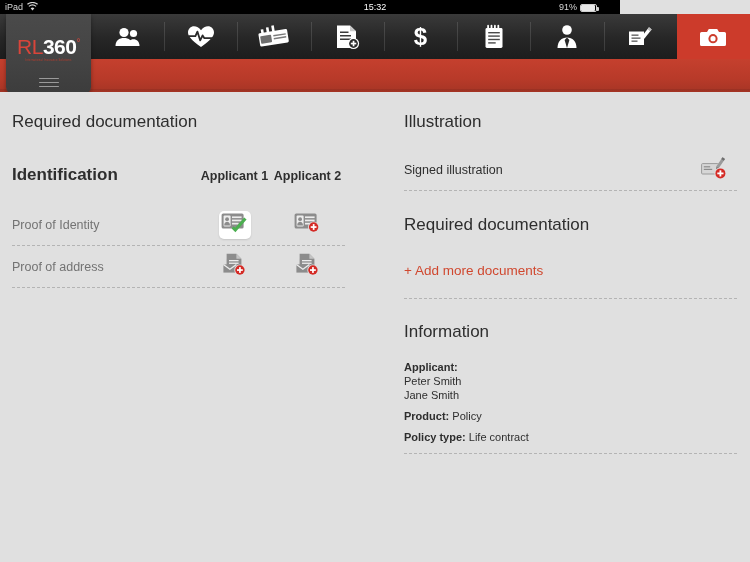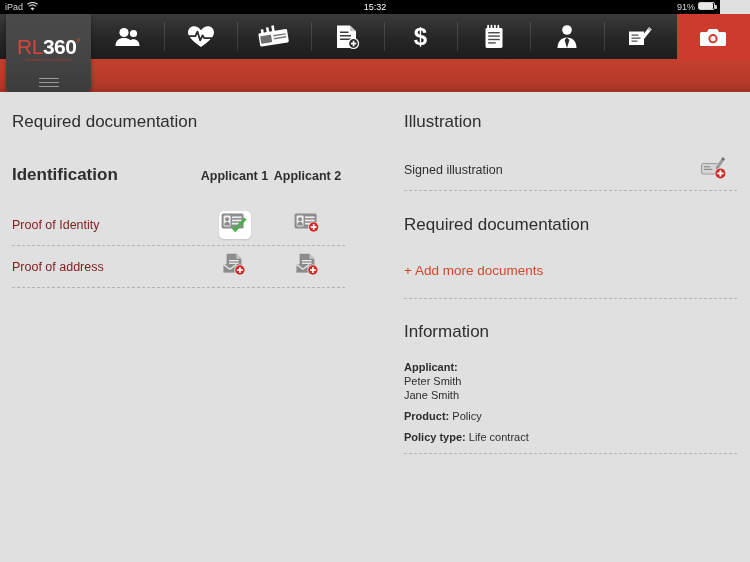--- a/index.html
+++ b/index.html
@@ -6,27 +6,27 @@
   html,body { width:750px; height:562px; }
   body {
     font-family:"Liberation Sans", sans-serif;
     background:#e0e0e0;
     overflow:hidden;
     position:relative;
   }
 
   
   .statusbar{
-    position:absolute; top:0; left:0; width:720px; height:14px;
+    position:absolute; top:0; left:0; width:620px; height:14px;
     background:#000; color:#d8d8d8; font-size:9px;
     display:flex; align-items:center;
   }
   .sb-left{ position:absolute; left:5px; display:flex; align-items:center; gap:4px; }
   .sb-center{ position:absolute; left:0; width:750px; text-align:center; color:#ffffff; font-size:9px; }
-  .sb-right{ position:absolute; right:5px; display:flex; align-items:flex-start; gap:3px; }
+  .sb-right{ position:absolute; right:23px; display:flex; align-items:flex-end; gap:3px; }
   .batt{ width:17px; height:8px; border:1px solid #cfcfcf; border-radius:2px; position:relative; }
   .batt::after{ content:""; position:absolute; right:-3px; top:2px; width:2px; height:4px; background:#cfcfcf; border-radius:0 1px 1px 0;}
   .batt i{ display:block; height:100%; background:#e8e8e8; border-radius:1px; }
 
   
   .navbar{
     position:absolute; top:14px; left:0; width:750px; height:45px;
     background:linear-gradient(180deg,#3a3a3a 0%, #262626 55%, #1d1d1d 100%);
   }
   .tabs{ position:absolute; left:91px; top:0; right:0; height:45px; display:flex; }
@@ -79,21 +79,21 @@
 
   .h1{ font-size:17px; color:#2e2e2e; font-weight:400; }
   .divider{ border-top:1px dashed #b4b4b4; height:0; }
 
   
   .tbl{ width:333px; margin-left:12px; }
   .thead{ display:flex; align-items:baseline; margin-top:33px; }
   .th-id{ width:186px; font-size:17px; font-weight:700; color:#2e2e2e; }
   .th-app{ width:73px; text-align:center; font-size:12.5px; font-weight:700; color:#2e2e2e; }
   .trow{ display:flex; align-items:center; height:41px; }
-  .td-label{ width:186px; font-size:12.5px; color:#7f1d1d; }
+  .td-label{ width:186px; font-size:12.5px; color:#737373; }
   .td-icon{ width:73px; display:flex; align-items:center; justify-content:center; }
   .icon-slot{ width:32px; height:28px; display:flex; align-items:center; justify-content:center; border-radius:5px; }
   .icon-slot.done{ background:#ffffff; box-shadow:0 1px 2px rgba(0,0,0,0.12); }
 
   
   .rrow{ display:flex; align-items:center; justify-content:space-between; height:40px; padding:0 21px 0 14px; }
   .rrow-label{ font-size:12.5px; color:#2e2e2e; }
   .r-div{ margin:0 13px 0 14px; border-top:1px dashed #b4b4b4; }
   .link-add{ color:#d0482f; font-size:13.5px; padding:0 14px; }
 

